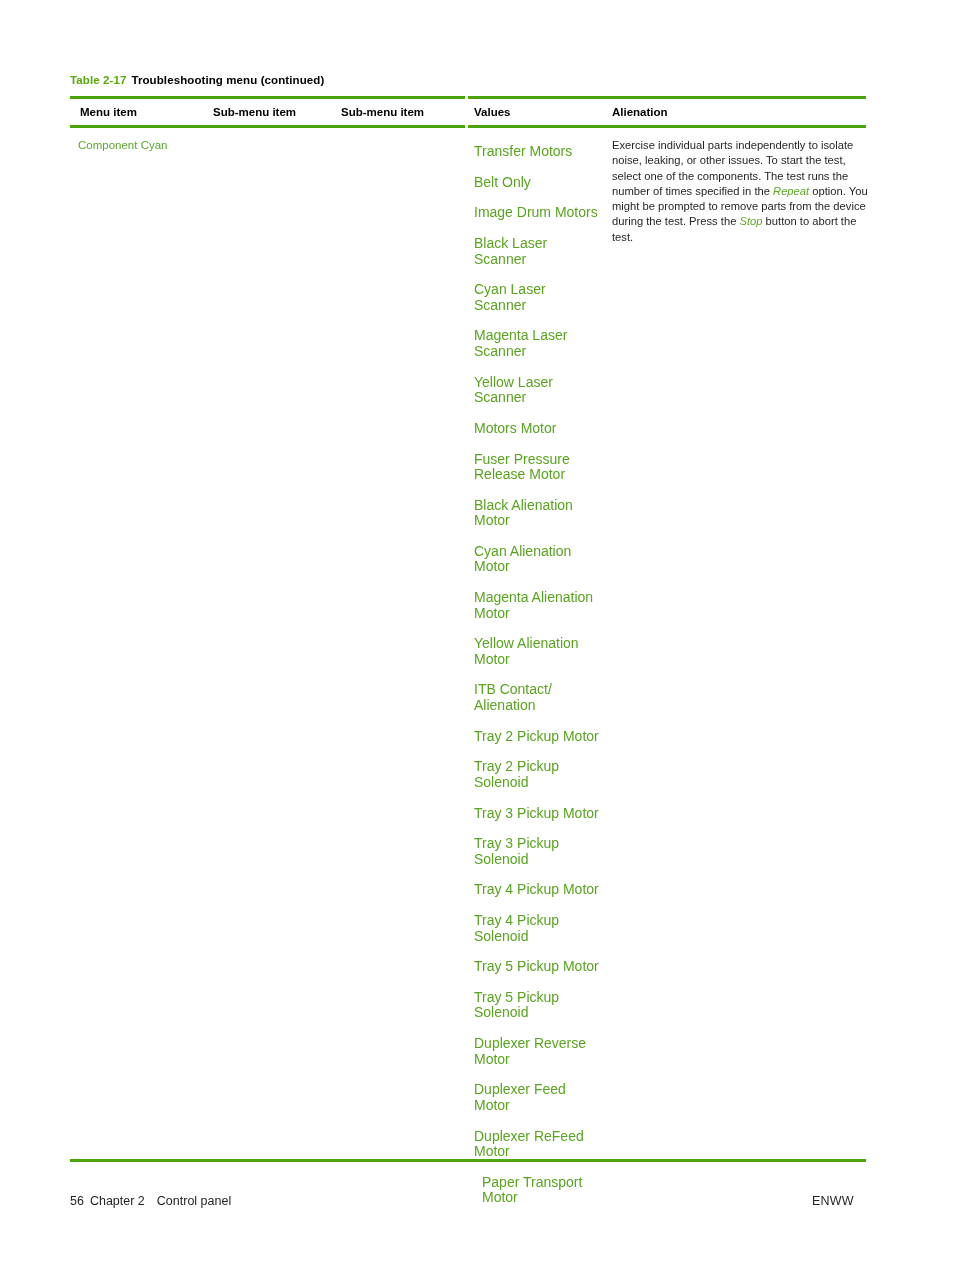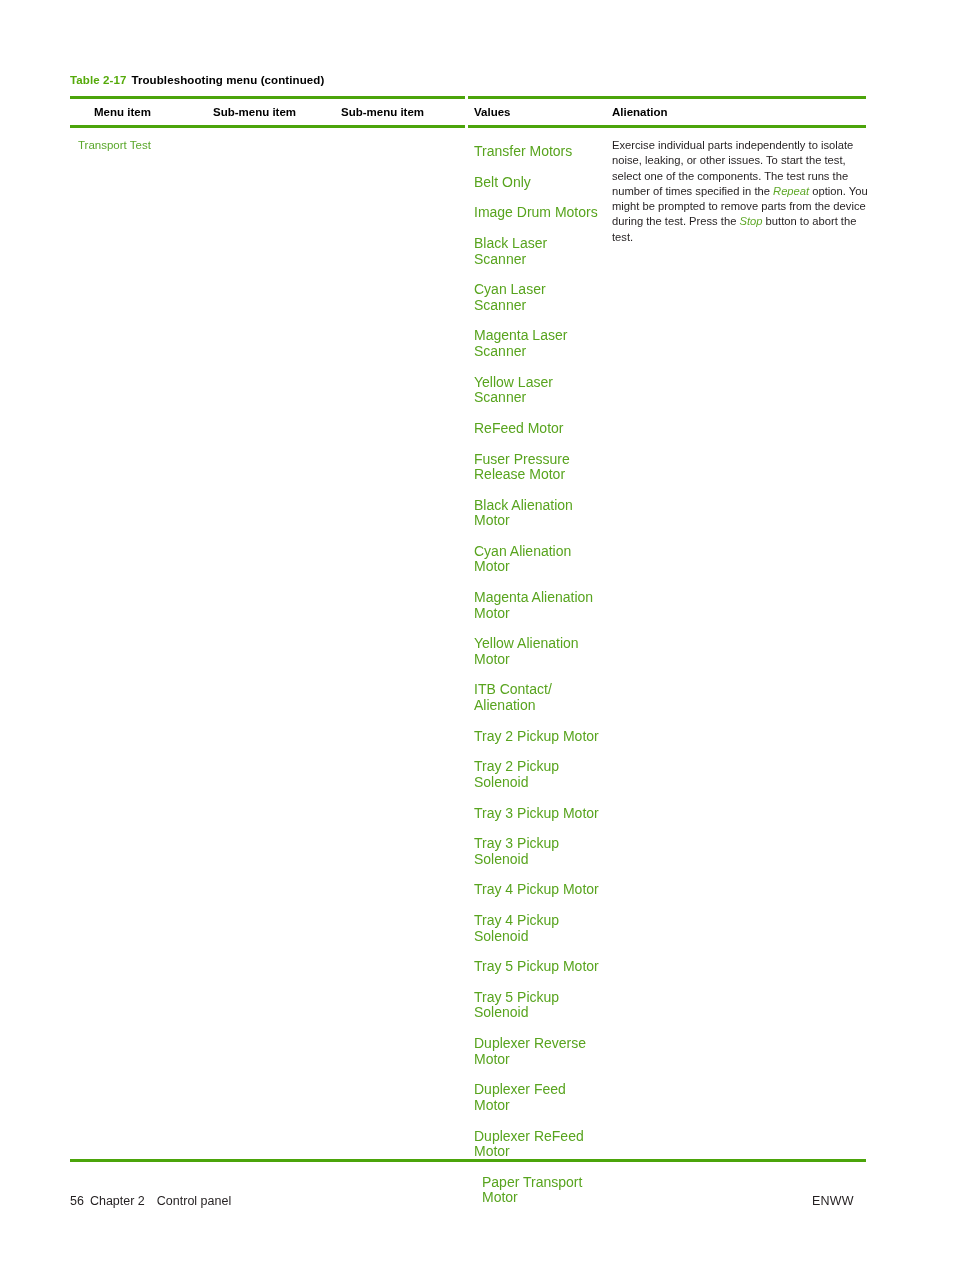--- a/index.html
+++ b/index.html
@@ -60,21 +60,21 @@
   
   .hdr {
     position: absolute;
     top: 105px;
     font-size: 11.5px;
     font-weight: bold;
     color: #000000;
     white-space: nowrap;
     line-height: 14px;
   }
-  .hdr-c1 { left: 94px; }
+  .hdr-c1 { left: 80px; }
   .hdr-c2 { left: 213px; }
   .hdr-c3 { left: 341px; }
   .hdr-c4 { left: 474px; }
   .hdr-c5 { left: 612px; }
 
   
   .cell-menu {
     position: absolute;
     left: 78px;
     top: 138px;
@@ -134,31 +134,31 @@
   <div class="rule-notch notch-top"></div>
   <div class="rule rule-header"></div>
   <div class="rule-notch notch-header"></div>
 
   <div class="hdr hdr-c1">Menu item</div>
   <div class="hdr hdr-c2">Sub-menu item</div>
   <div class="hdr hdr-c3">Sub-menu item</div>
   <div class="hdr hdr-c4">Values</div>
   <div class="hdr hdr-c5">Alienation</div>
 
-  <div class="cell-menu">Transport Test</div>
+  <div class="cell-menu">Component Cyan</div>
 
   <div class="cell-values" id="values-list">
       <div class="vitem">Transfer Motors</div>
       <div class="vitem">Belt Only</div>
       <div class="vitem">Image Drum Motors</div>
       <div class="vitem">Black Laser Scanner</div>
       <div class="vitem">Cyan Laser Scanner</div>
       <div class="vitem">Magenta Laser Scanner</div>
       <div class="vitem">Yellow Laser Scanner</div>
-      <div class="vitem">ReFeed Motor</div>
+      <div class="vitem">Motors Motor</div>
       <div class="vitem">Fuser Pressure Release Motor</div>
       <div class="vitem">Black Alienation Motor</div>
       <div class="vitem">Cyan Alienation Motor</div>
       <div class="vitem">Magenta Alienation Motor</div>
       <div class="vitem">Yellow Alienation Motor</div>
       <div class="vitem">ITB Contact/ Alienation</div>
       <div class="vitem">Tray 2 Pickup Motor</div>
       <div class="vitem">Tray 2 Pickup Solenoid</div>
       <div class="vitem">Tray 3 Pickup Motor</div>
       <div class="vitem">Tray 3 Pickup Solenoid</div>

